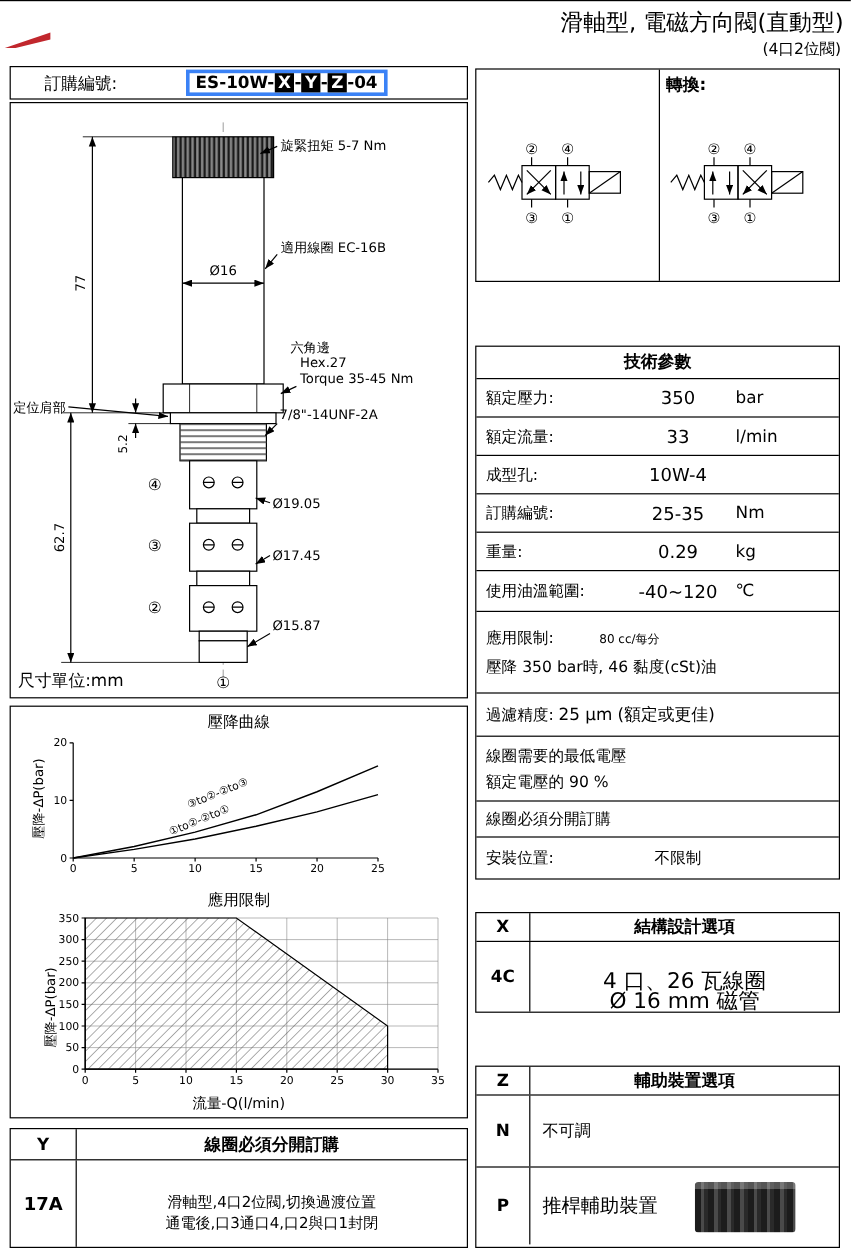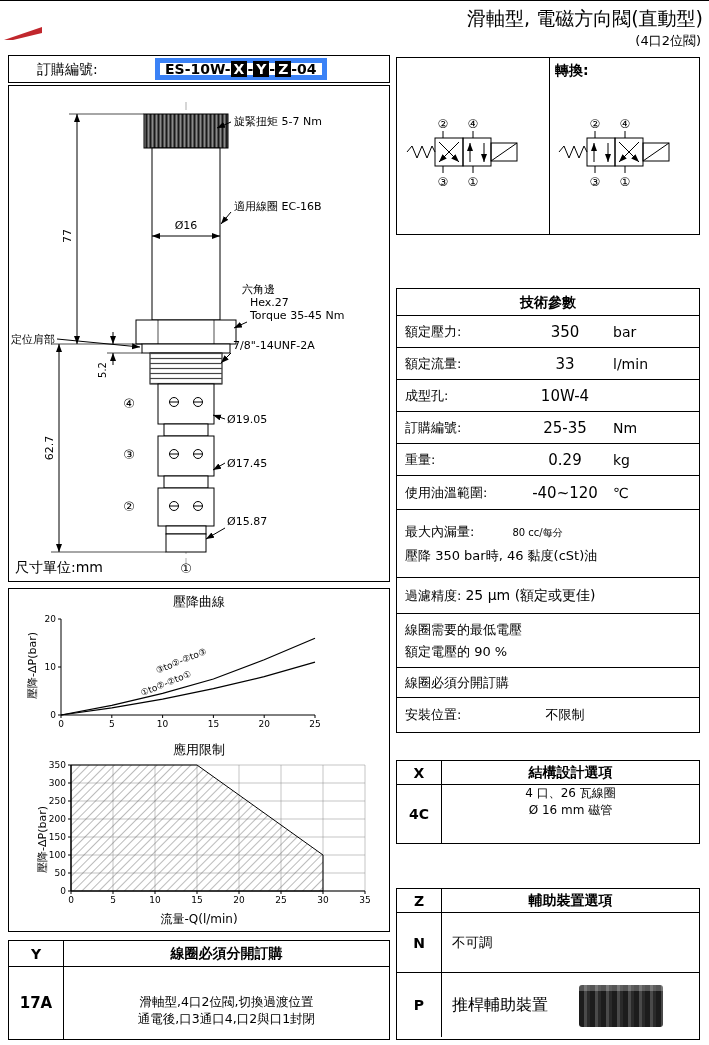--- a/index.html
+++ b/index.html
@@ -13,21 +13,21 @@
   .page-subtitle{position:absolute;top:32px;right:8px;font-size:13px;}
   .chip{background:#000;color:#fff;padding:0 3px;}
   .thead{height:26px;line-height:26px;text-align:center;font-weight:bold;border-bottom:1px solid #000;font-size:14px;}
   .srow{display:flex;align-items:center;border-bottom:1px solid #000;padding:0 8px;height:32px;box-sizing:border-box;font-size:13px;}
   .slabel{width:112px;}
   .sval{flex:1;text-align:center;font-size:15px;}
   .sunit{width:78px;text-align:left;padding-right:16px;box-sizing:border-box;font-size:14px;}
   .xrow{display:flex;border-bottom:1px solid #000;box-sizing:border-box;}
   .xcode{width:44px;border-right:1px solid #000;display:flex;align-items:center;justify-content:center;font-weight:bold;font-size:14px;}
   .xtitle{flex:1;display:flex;align-items:center;justify-content:center;font-weight:bold;font-size:14px;}
-  .xbody{flex:1;display:flex;flex-direction:column;align-items:center;justify-content:flex-start;font-size:12px;line-height:17px;}
+  .xbody{flex:1;display:flex;flex-direction:column;align-items:center;justify-content:flex-end;font-size:18px;line-height:17px;}
   .ctitle{position:absolute;left:0;width:100%;text-align:center;font-size:13px;}
   .vlabel{position:absolute;transform:rotate(-90deg);transform-origin:center;white-space:nowrap;font-size:11px;}
   .photo{position:absolute;right:36px;top:12px;width:84px;height:42px;border-radius:3px;
     background:
       linear-gradient(180deg, rgba(255,255,255,.25) 0 6px, rgba(0,0,0,0) 6px),
       repeating-linear-gradient(90deg,#1c1c1c 0 5px,#4a4a4a 5px 8px,#2a2a2a 8px 11px);
   }
   svg text{fill:#000;}
 </style>
 </head>
@@ -37,21 +37,21 @@
 
 <svg class="abs" style="left:4px;top:24px" width="40" height="18">
   <polygon points="0,16 38,3 38,9 9,16" fill="#c1272d"></polygon>
 </svg>
 
 <div class="page-title">滑軸型, 電磁方向閥(直動型)</div>
 <div class="page-subtitle">(4口2位閥)</div>
 
 <div class="box" style="left:8px;top:55px;width:382px;height:28px">
   <span class="abs" style="left:28px;top:5px;font-size:14px">訂購編號:</span>
-  <div class="abs" style="left:146px;top:2px;height:22px;border:5px solid #3b82f6;display:flex;align-items:center;padding:0 5px;font-weight:bold;font-size:14px;box-sizing:border-box">
+  <div class="abs" style="left:146px;top:2px;height:22px;border:3px solid #3b82f6;display:flex;align-items:center;padding:0 5px;font-weight:bold;font-size:14px;box-sizing:border-box">
     <span>ES-10W-</span>
       <span class="chip">X</span>
       <span>-</span>
       <span class="chip">Y</span>
       <span>-</span>
       <span class="chip">Z</span>
       <span>-04</span>
   </div>
 </div>
 
@@ -334,21 +334,21 @@
     <span class="slabel">重量:</span>
       <span class="sval">0.29</span>
       <span class="sunit">kg</span>
   </div>
   <div class="srow" style="height:34px">
     <span class="slabel">使用油溫範圍:</span>
       <span class="sval">-40~120</span>
       <span class="sunit">℃</span>
   </div>
   <div class="srow" style="height:68px;flex-direction:column;align-items:stretch;justify-content:center;gap:6px">
-    <div><span>最大內漏量:</span><span style="margin-left:38px;font-size:10px">80 cc/每分</span></div>
+    <div><span>應用限制:</span><span style="margin-left:38px;font-size:10px">80 cc/每分</span></div>
     <div>壓降 350 bar時, 46 黏度(cSt)油</div>
   </div>
   <div class="srow" style="height:36px">
     <span>過濾精度:</span>
       <span style="margin-left:4px;font-size:14px">25 μm (額定或更佳)</span>
   </div>
   <div class="srow" style="height:54px;flex-direction:column;align-items:flex-start;justify-content:center;gap:4px">
     <div>線圈需要的最低電壓</div>
     <div>額定電壓的 90 %</div>
   </div>

